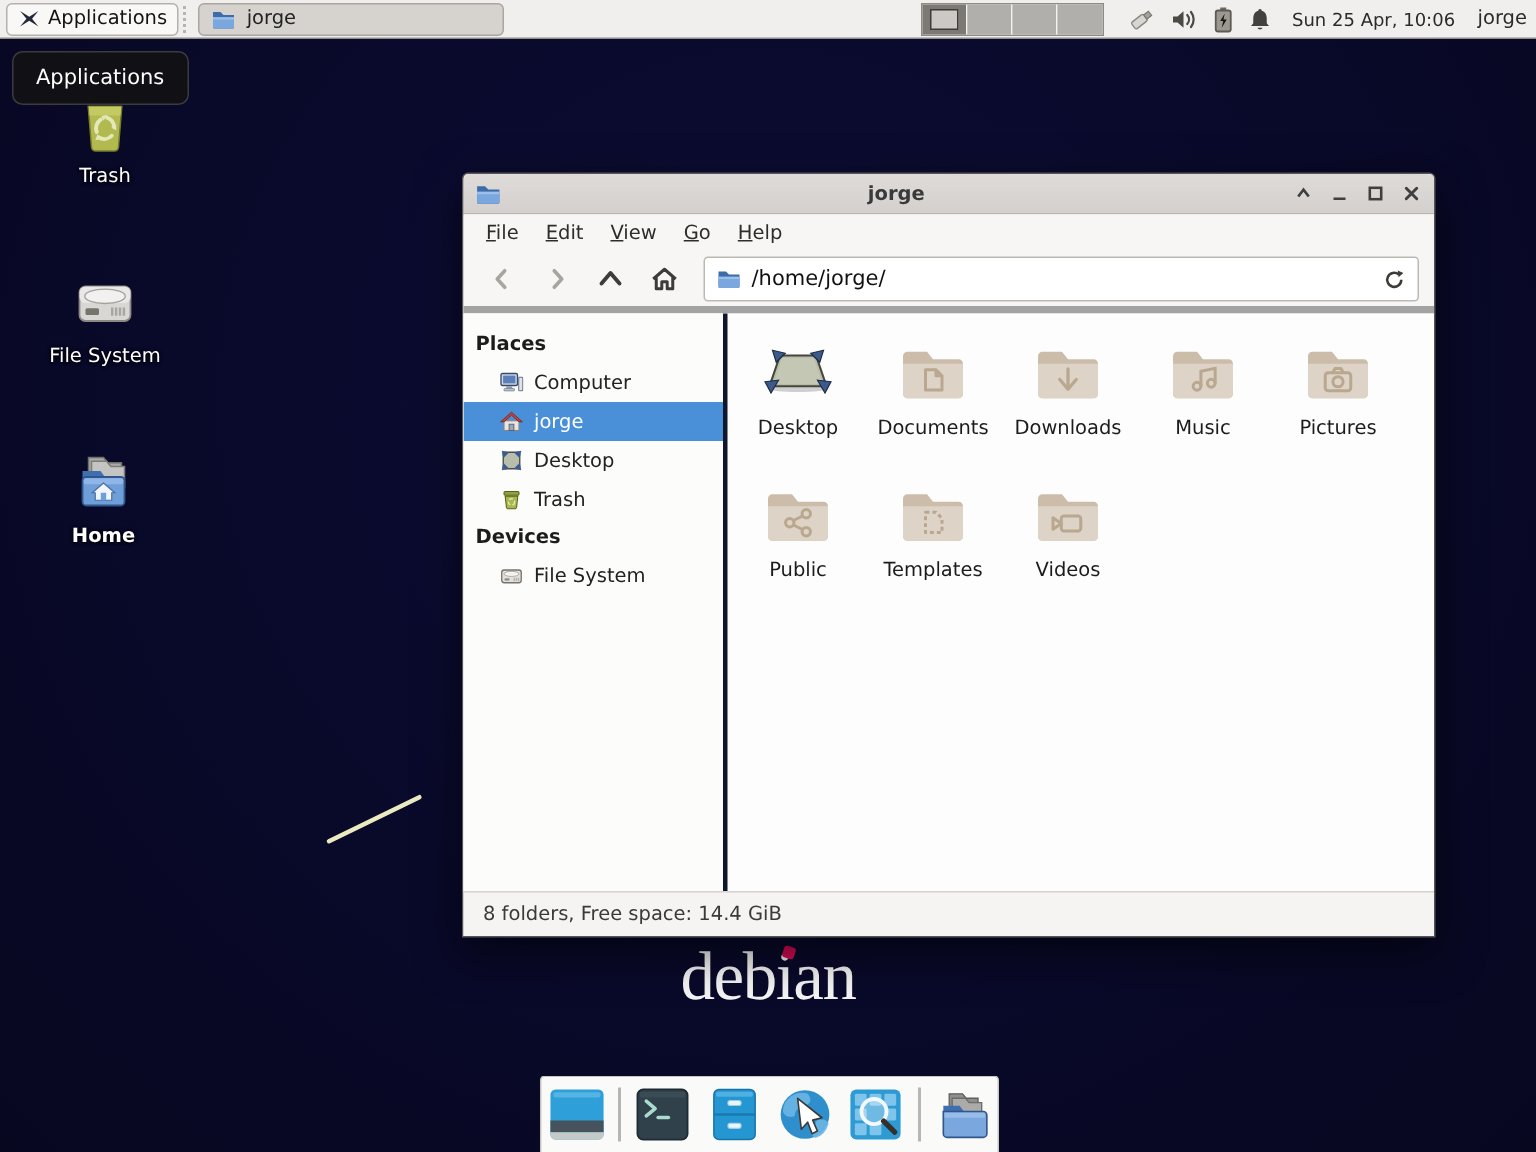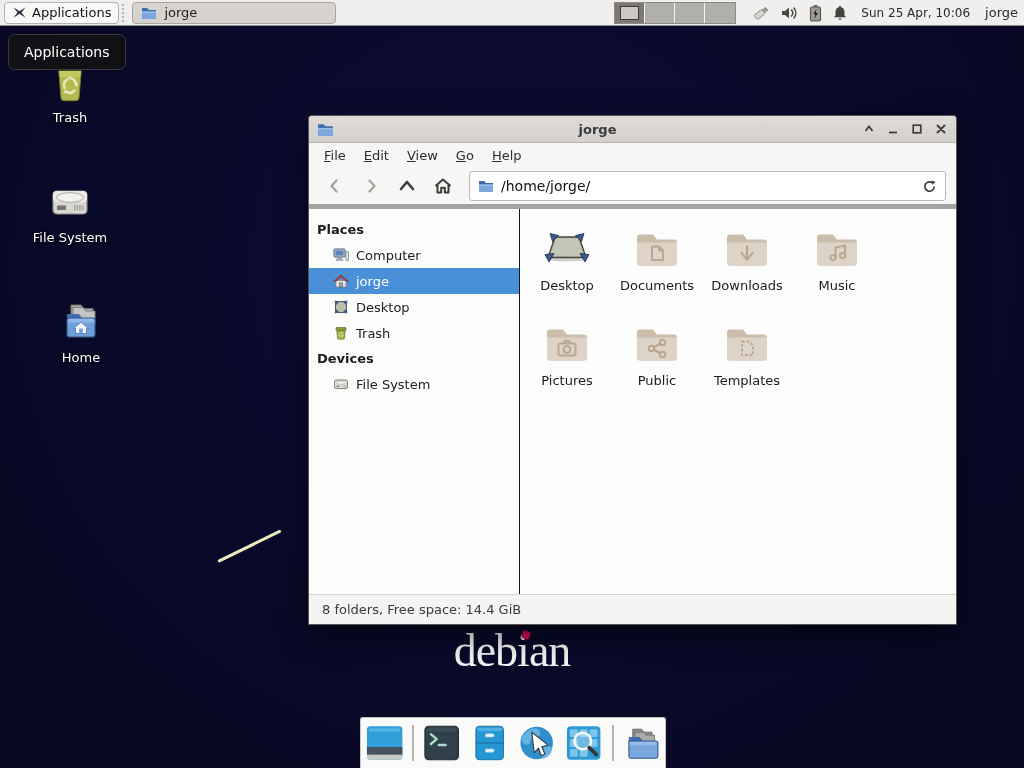--- a/index.html
+++ b/index.html
@@ -44,21 +44,21 @@
     background:rgba(17,17,20,.95); border:1px solid #3a3a40; border-radius:7px;
     color:#fff; font-size:14px; padding:9px 15px;
   }
 
   
   .dicon{ position:absolute; width:104px; text-align:center; z-index:5; }
   .dicon svg{ display:block; margin:0 auto; }
   .dlabel{ margin-top:4px; color:#fff; font-size:13px; text-shadow:0 1px 2px rgba(0,0,0,.95), 0 0 3px rgba(0,0,0,.7); }
   .d-trash{ left:18px; top:58px; }
   .d-fs{ left:18px; top:178px; }
-  .d-home{ left:29px; top:298px; }
+  .d-home{ left:17px; top:298px;font-weight:bold; }
 
   .artifact{ position:absolute; left:218px; top:560px; width:70px; height:3px; background:#eceac0;
              transform:rotate(-26deg); transform-origin:left center; border-radius:2px; z-index:4; }
 
   
   .window{
     position:absolute; left:308px; top:115px; width:649px; height:510px;
     background:#f7f6f5; border:1px solid #565656; border-radius:4px 4px 0 0;
     box-shadow:0 10px 30px rgba(0,0,0,.55);
     display:flex; flex-direction:column; z-index:20;
@@ -82,21 +82,21 @@
   }
   .tbtn{ width:32px; height:30px; display:flex; align-items:center; justify-content:center; border-radius:3px; }
   .pathbar{
     flex:1; height:30px; margin-left:6px; background:#fff;
     border:1px solid #bcb9b5; border-radius:3px;
     display:flex; align-items:center; padding:0 8px; gap:7px;
   }
   .pathtext{ flex:1; font-size:14px; color:#111; }
 
   .wbody{ flex:1; display:flex; min-height:0; background:#fdfdfd; }
-  .sidebar{ width:211px; background:#fcfcfb; border-right:1px solid #0f172a; padding-top:8px; overflow:hidden; }
+  .sidebar{ width:176px; background:#fcfcfb; border-right:3px solid #0f172a; padding-top:8px; overflow:hidden; }
   .side-header{ font-weight:bold; font-size:13px; color:#1c1c1c; padding:5px 8px 5px 8px; }
   .side-item{ display:flex; align-items:center; gap:7px; height:26px; padding-left:24px; font-size:13px; color:#222; }
   .side-item.selected{ background:#4a90d9; color:#fff; }
 
   .files{ flex:1; display:flex; flex-wrap:wrap; align-content:flex-start; padding:16px 0 0 2px; }
   .fcell{ width:90px; height:95px; display:flex; flex-direction:column; align-items:center; }
   .fcell svg{ width:48px; height:48px; }
   .flabel{ margin-top:5px; font-size:13px; color:#1c1c1c; }
 
   .statusbar{
@@ -456,20 +456,31 @@
 
       <div class="fcell">
         <svg viewBox="0 0 48 48">
           <path d="M7 9.5 h13 l4 5 h17 a3 3 0 0 1 3 3 v20 a3 3 0 0 1 -3 3 H7 a3 3 0 0 1 -3 -3 V12.5 a3 3 0 0 1 3 -3 z" fill="#cbbda9"></path>
           <path d="M4 17.5 h40 v20 a3 3 0 0 1 -3 3 H7 a3 3 0 0 1 -3 -3 z" fill="#ddd3c6"></path>
           <path d="M19 21.5 h7 l4 4 v9.5 h-11 z" fill="none" stroke="#b9a88f" stroke-width="2" stroke-linejoin="round" stroke-dasharray="2.6 2"></path>
         </svg>
         <div class="flabel">Templates</div>
       </div>
 
+      <div class="fcell">
+        <svg viewBox="0 0 48 48">
+          <path d="M7 9.5 h13 l4 5 h17 a3 3 0 0 1 3 3 v20 a3 3 0 0 1 -3 3 H7 a3 3 0 0 1 -3 -3 V12.5 a3 3 0 0 1 3 -3 z" fill="#cbbda9"></path>
+          <path d="M4 17.5 h40 v20 a3 3 0 0 1 -3 3 H7 a3 3 0 0 1 -3 -3 z" fill="#ddd3c6"></path>
+          <g stroke="#b9a88f" stroke-width="2" fill="none" stroke-linejoin="round">
+            <rect x="19.5" y="24" width="13" height="10" rx="1.8"></rect>
+            <path d="M19.5 29 l-5.5 -3.8 v7.6 z"></path>
+          </g>
+        </svg>
+        <div class="flabel">Videos</div>
+      </div>
 
     </div>
   </div>
 
   <div class="statusbar">
     <span>8 folders, Free space: 14.4 GiB</span>
   </div>
 </div>
 
 <div class="debian">

